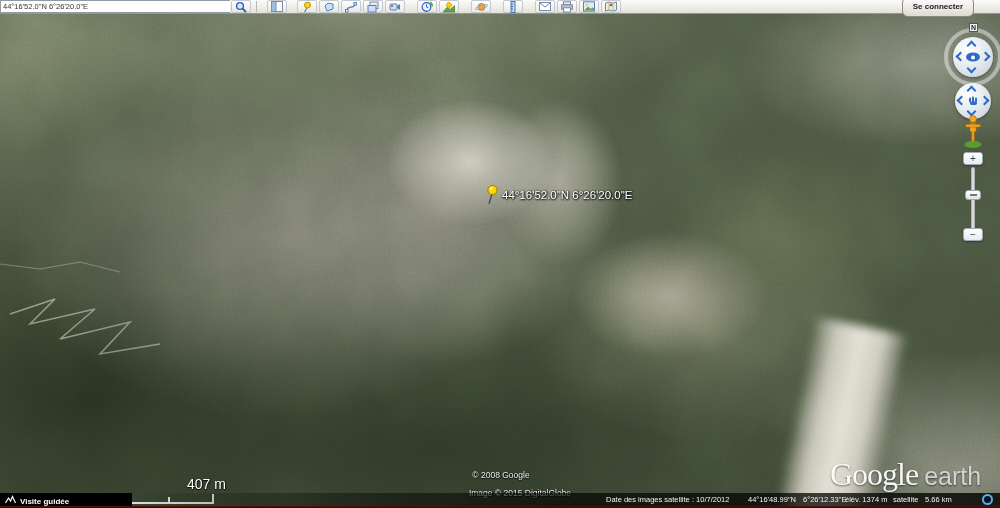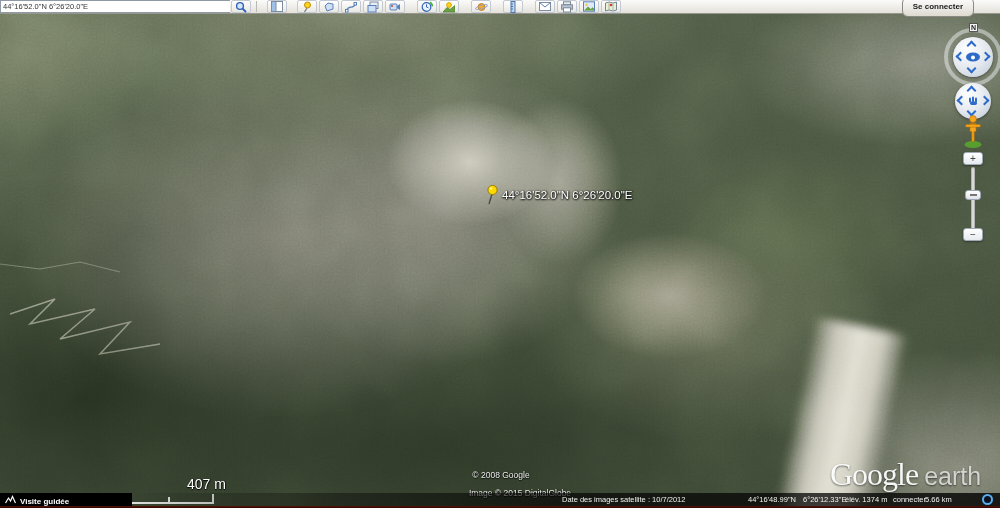--- a/index.html
+++ b/index.html
@@ -370,23 +370,23 @@
   <div class="zthumb"></div>
   <button class="zbtn" style="top:228px;">−</button>
 
   <div class="statusbar">
     <div class="tour-tab">
       <span style="margin:0;"><svg width="11" height="9" viewBox="0 0 11 9">
             <polyline points="0.5,8 3.5,3 5.5,6 7.5,1.5 10.5,8" fill="none" stroke="#fff" stroke-width="1.2"></polyline>
           </svg></span>
       <span>Visite guidée</span>
     </div>
-    <span class="st" style="left:562px;">Date des images satellite : 10/7/2012</span>
+    <span class="st" style="left:606px;">Date des images satellite : 10/7/2012</span>
     <span class="st" style="left:748px;">44°16'48.99"N</span>
     <span class="st" style="left:803px;">6°26'12.33"E</span>
     <span class="st" style="left:845px;">élév. 1374 m</span>
-    <span class="st" style="left:893px;">connecter</span>
+    <span class="st" style="left:893px;">satellite</span>
     <span class="st" style="left:925px;">5.66 km</span>
     <span class="stream"></span>
   </div>
   <div class="redline"></div>
 
 </div>
 
 </body></html>

